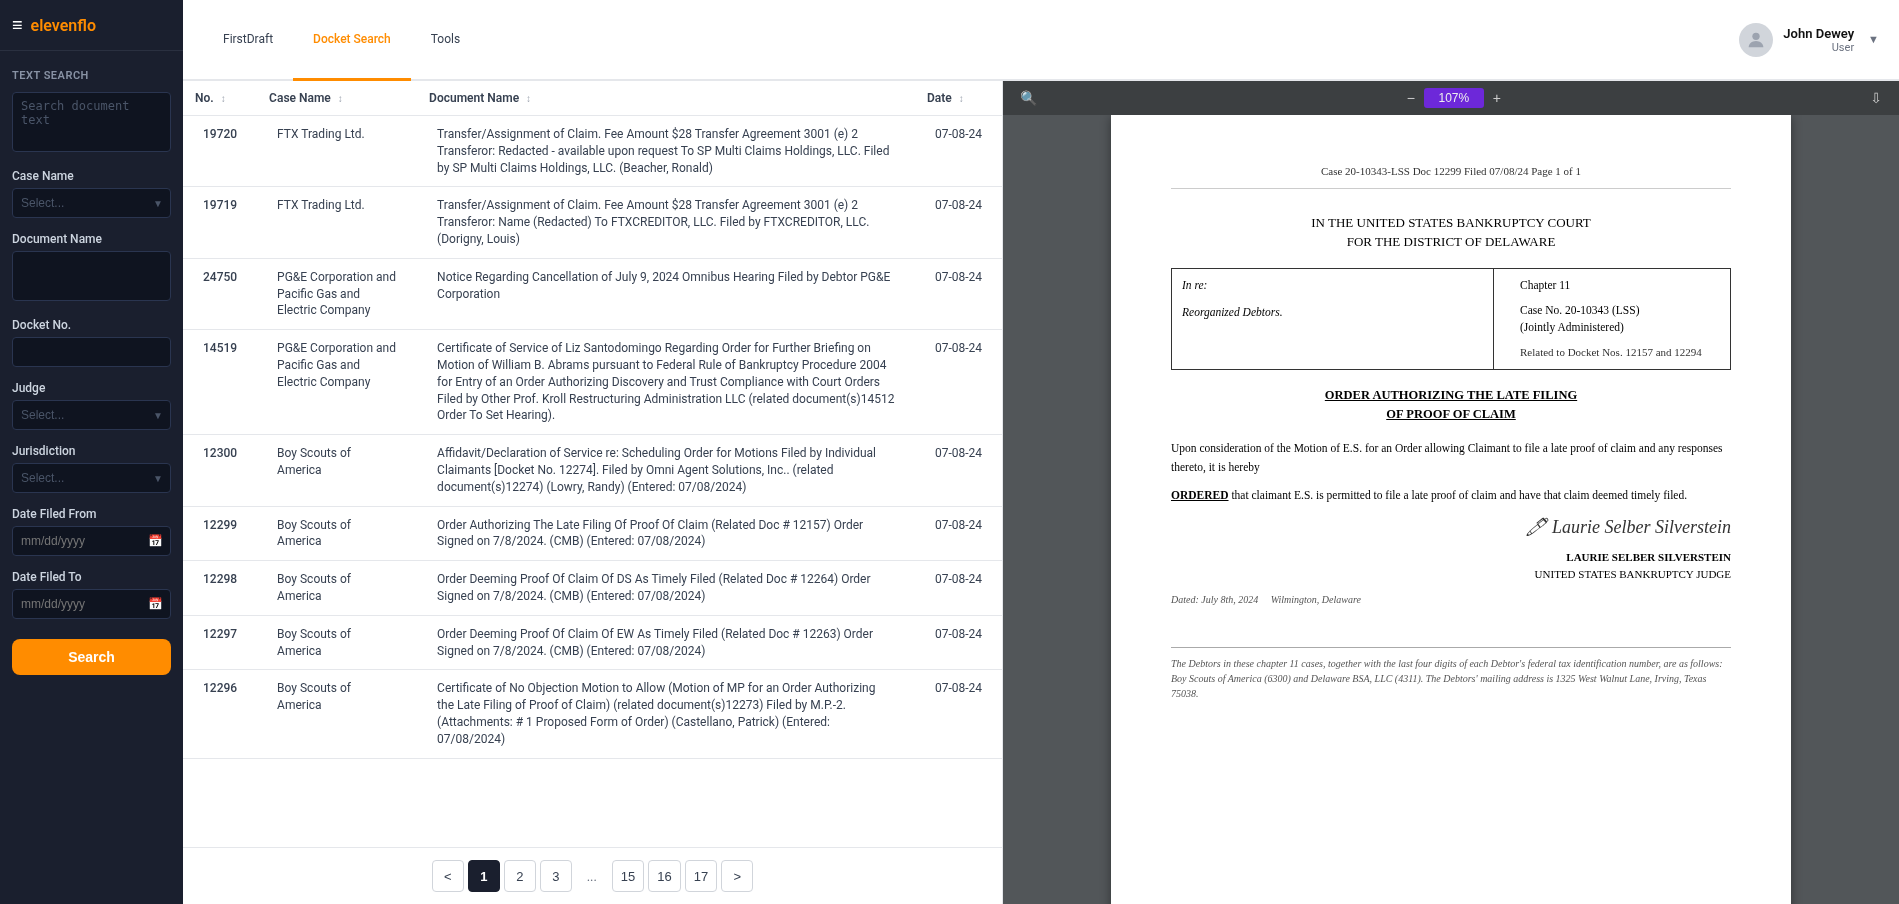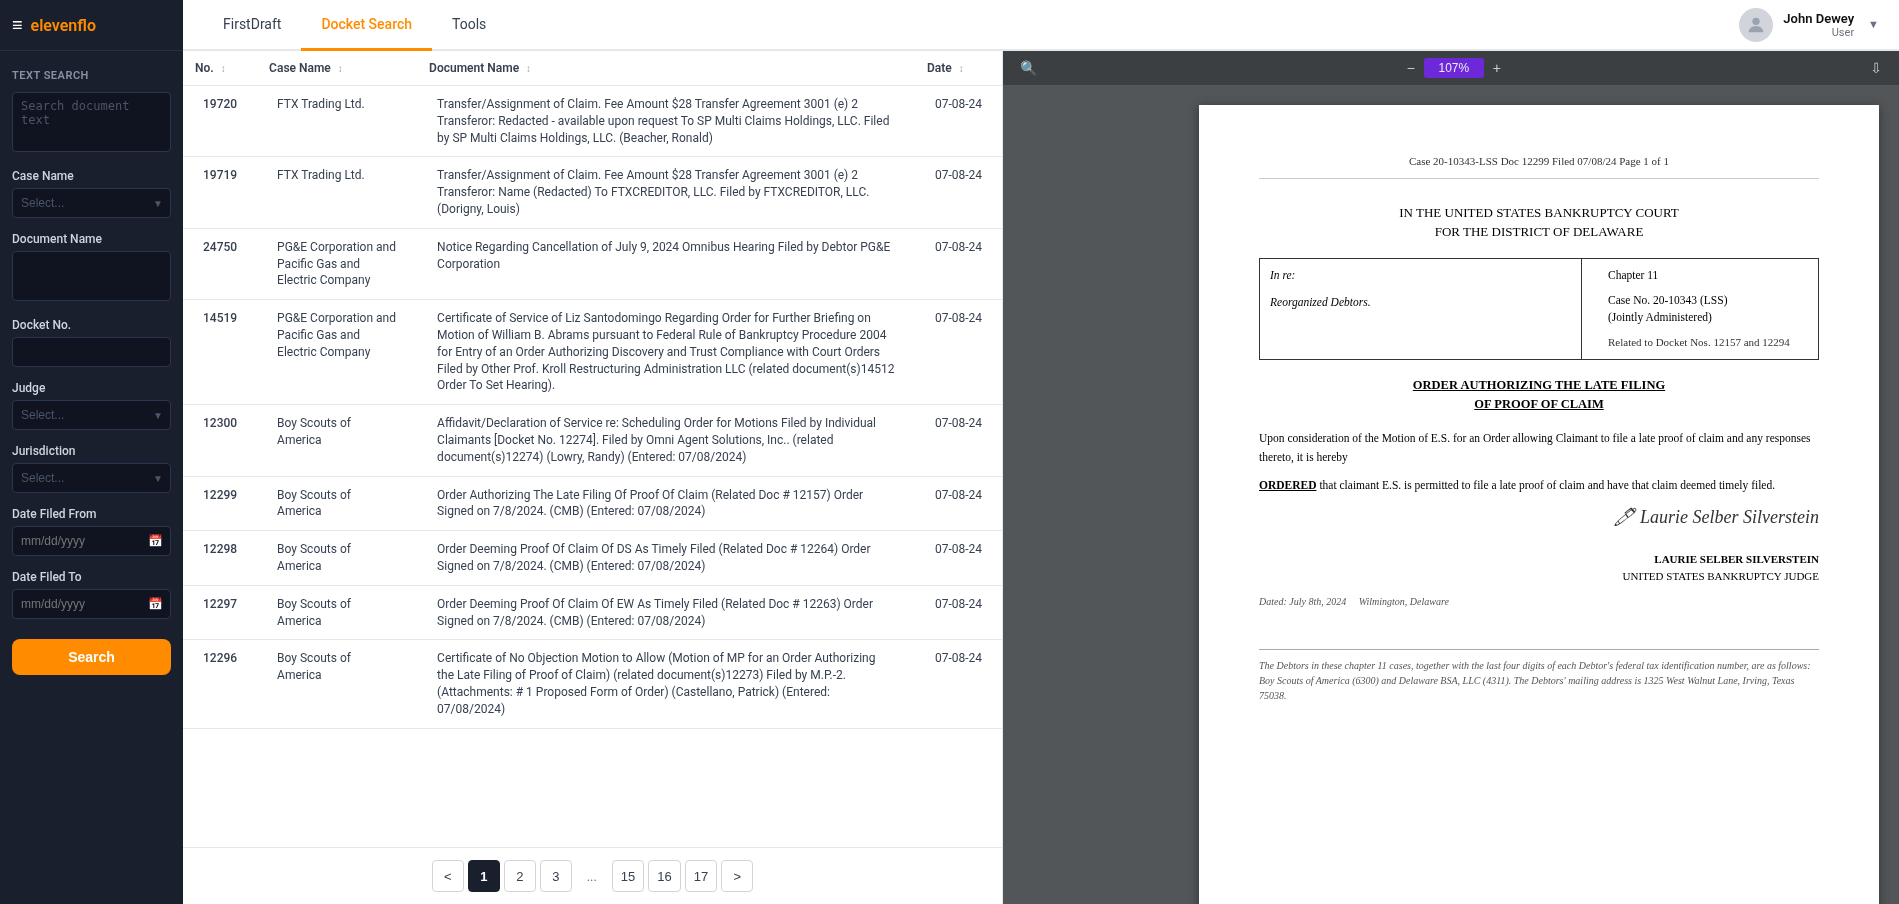--- a/index.html
+++ b/index.html
@@ -152,22 +152,22 @@
       justify-content: space-between;
       border-bottom: 2px solid #e5e7eb;
       padding: 0 20px;
       background: #fff;
     }
     .tabs {
       display: flex;
       gap: 0;
     }
     .tab {
-      padding: 16px 20px;
-      font-size: 14px;
+      padding: 32px 20px;
+      font-size: 12px;
       cursor: pointer;
       color: #374151;
       text-decoration: none;
       border-bottom: 3px solid transparent;
       margin-bottom: -2px;
     }
     .tab.active {
       color: #ff8c00;
       border-bottom-color: #ff8c00;
       font-weight: 500;
@@ -325,22 +325,21 @@
       font-size: 12px;
       padding: 3px 8px;
       border-radius: 3px;
       width: 60px;
       text-align: center;
     }
     .doc-viewer-content {
       flex: 1;
       overflow-y: auto;
       display: flex;
-      justify-content: flex-end;
-      padding: 20px;
+      justify-content: center;
     }
     .doc-page {
       background: #fff;
       width: 680px;
       min-height: 860px;
       padding: 48px 60px;
       box-shadow: 0 2px 10px rgba(0,0,0,0.4);
       font-family: 'Times New Roman', serif;
       font-size: 12px;
       line-height: 1.5;
@@ -403,21 +402,20 @@
       border-top: 1px solid #aaa;
       padding-top: 8px;
       font-style: italic;
     }
     .doc-signature-block {
       display: flex;
       justify-content: flex-end;
       flex-direction: column;
       align-items: flex-end;
       font-size: 11px;
-      gap: 12px;
     }
     .doc-signature-img {
       font-style: italic;
       font-family: cursive;
       font-size: 18px;
       color: #333;
       margin-bottom: 4px;
     }
     .in-re-label { font-style: italic; }
     .case-name-bold { font-weight: bold; text-transform: uppercase; }

